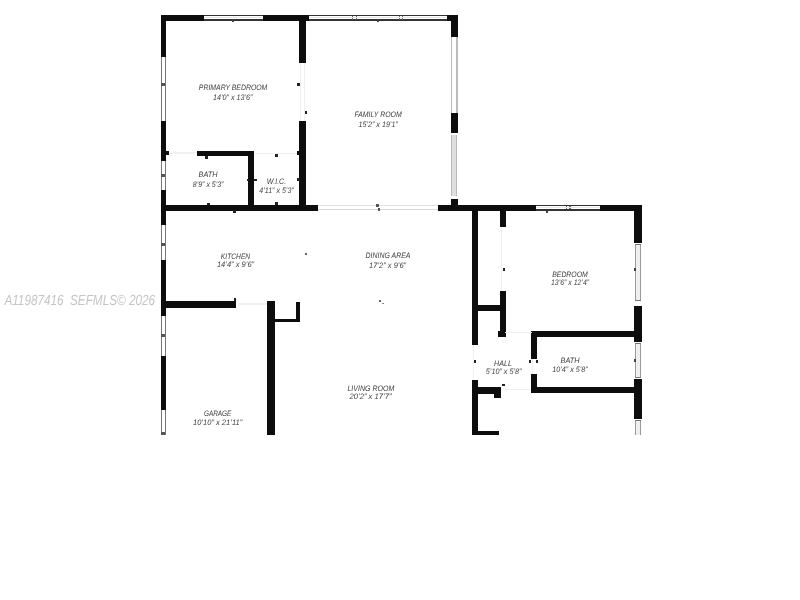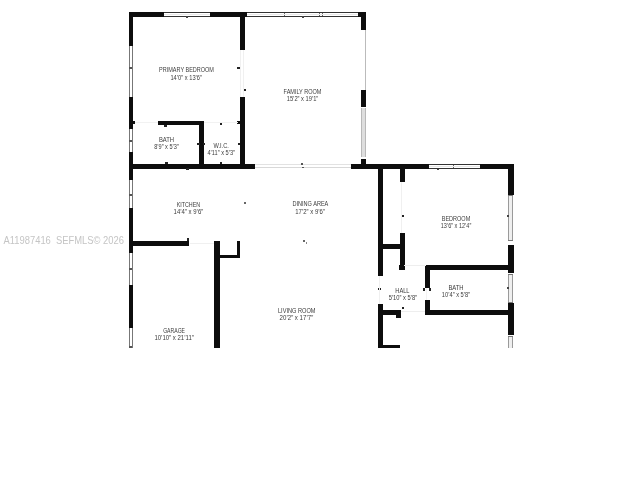--- a/index.html
+++ b/index.html
@@ -1,16 +1,16 @@
 <!DOCTYPE html>
 <html><head>
 <meta charset="utf-8">
 <style>
   html,body{margin:0;padding:0;background:#fff;}
-  .page{position:relative;width:640px;height:348px;background:#ec4899;overflow:hidden;}
+  .page{position:relative;width:640px;height:348px;background:#ec4899;overflow:hidden;font-style:italic;}
   svg{position:absolute;top:0;left:0;}
   text{font-family:"Liberation Sans", sans-serif;fill:#3c3c3c;}
   .room{font-size:6.3px;}
   .dim{font-size:6.3px;}
   .wm{fill:#c5c5c5;font-size:11.7px;}
   .foot{fill:#cdcdcd;font-size:6.2px;}
 </style>
 </head>
 <body>
 <div class="page">

